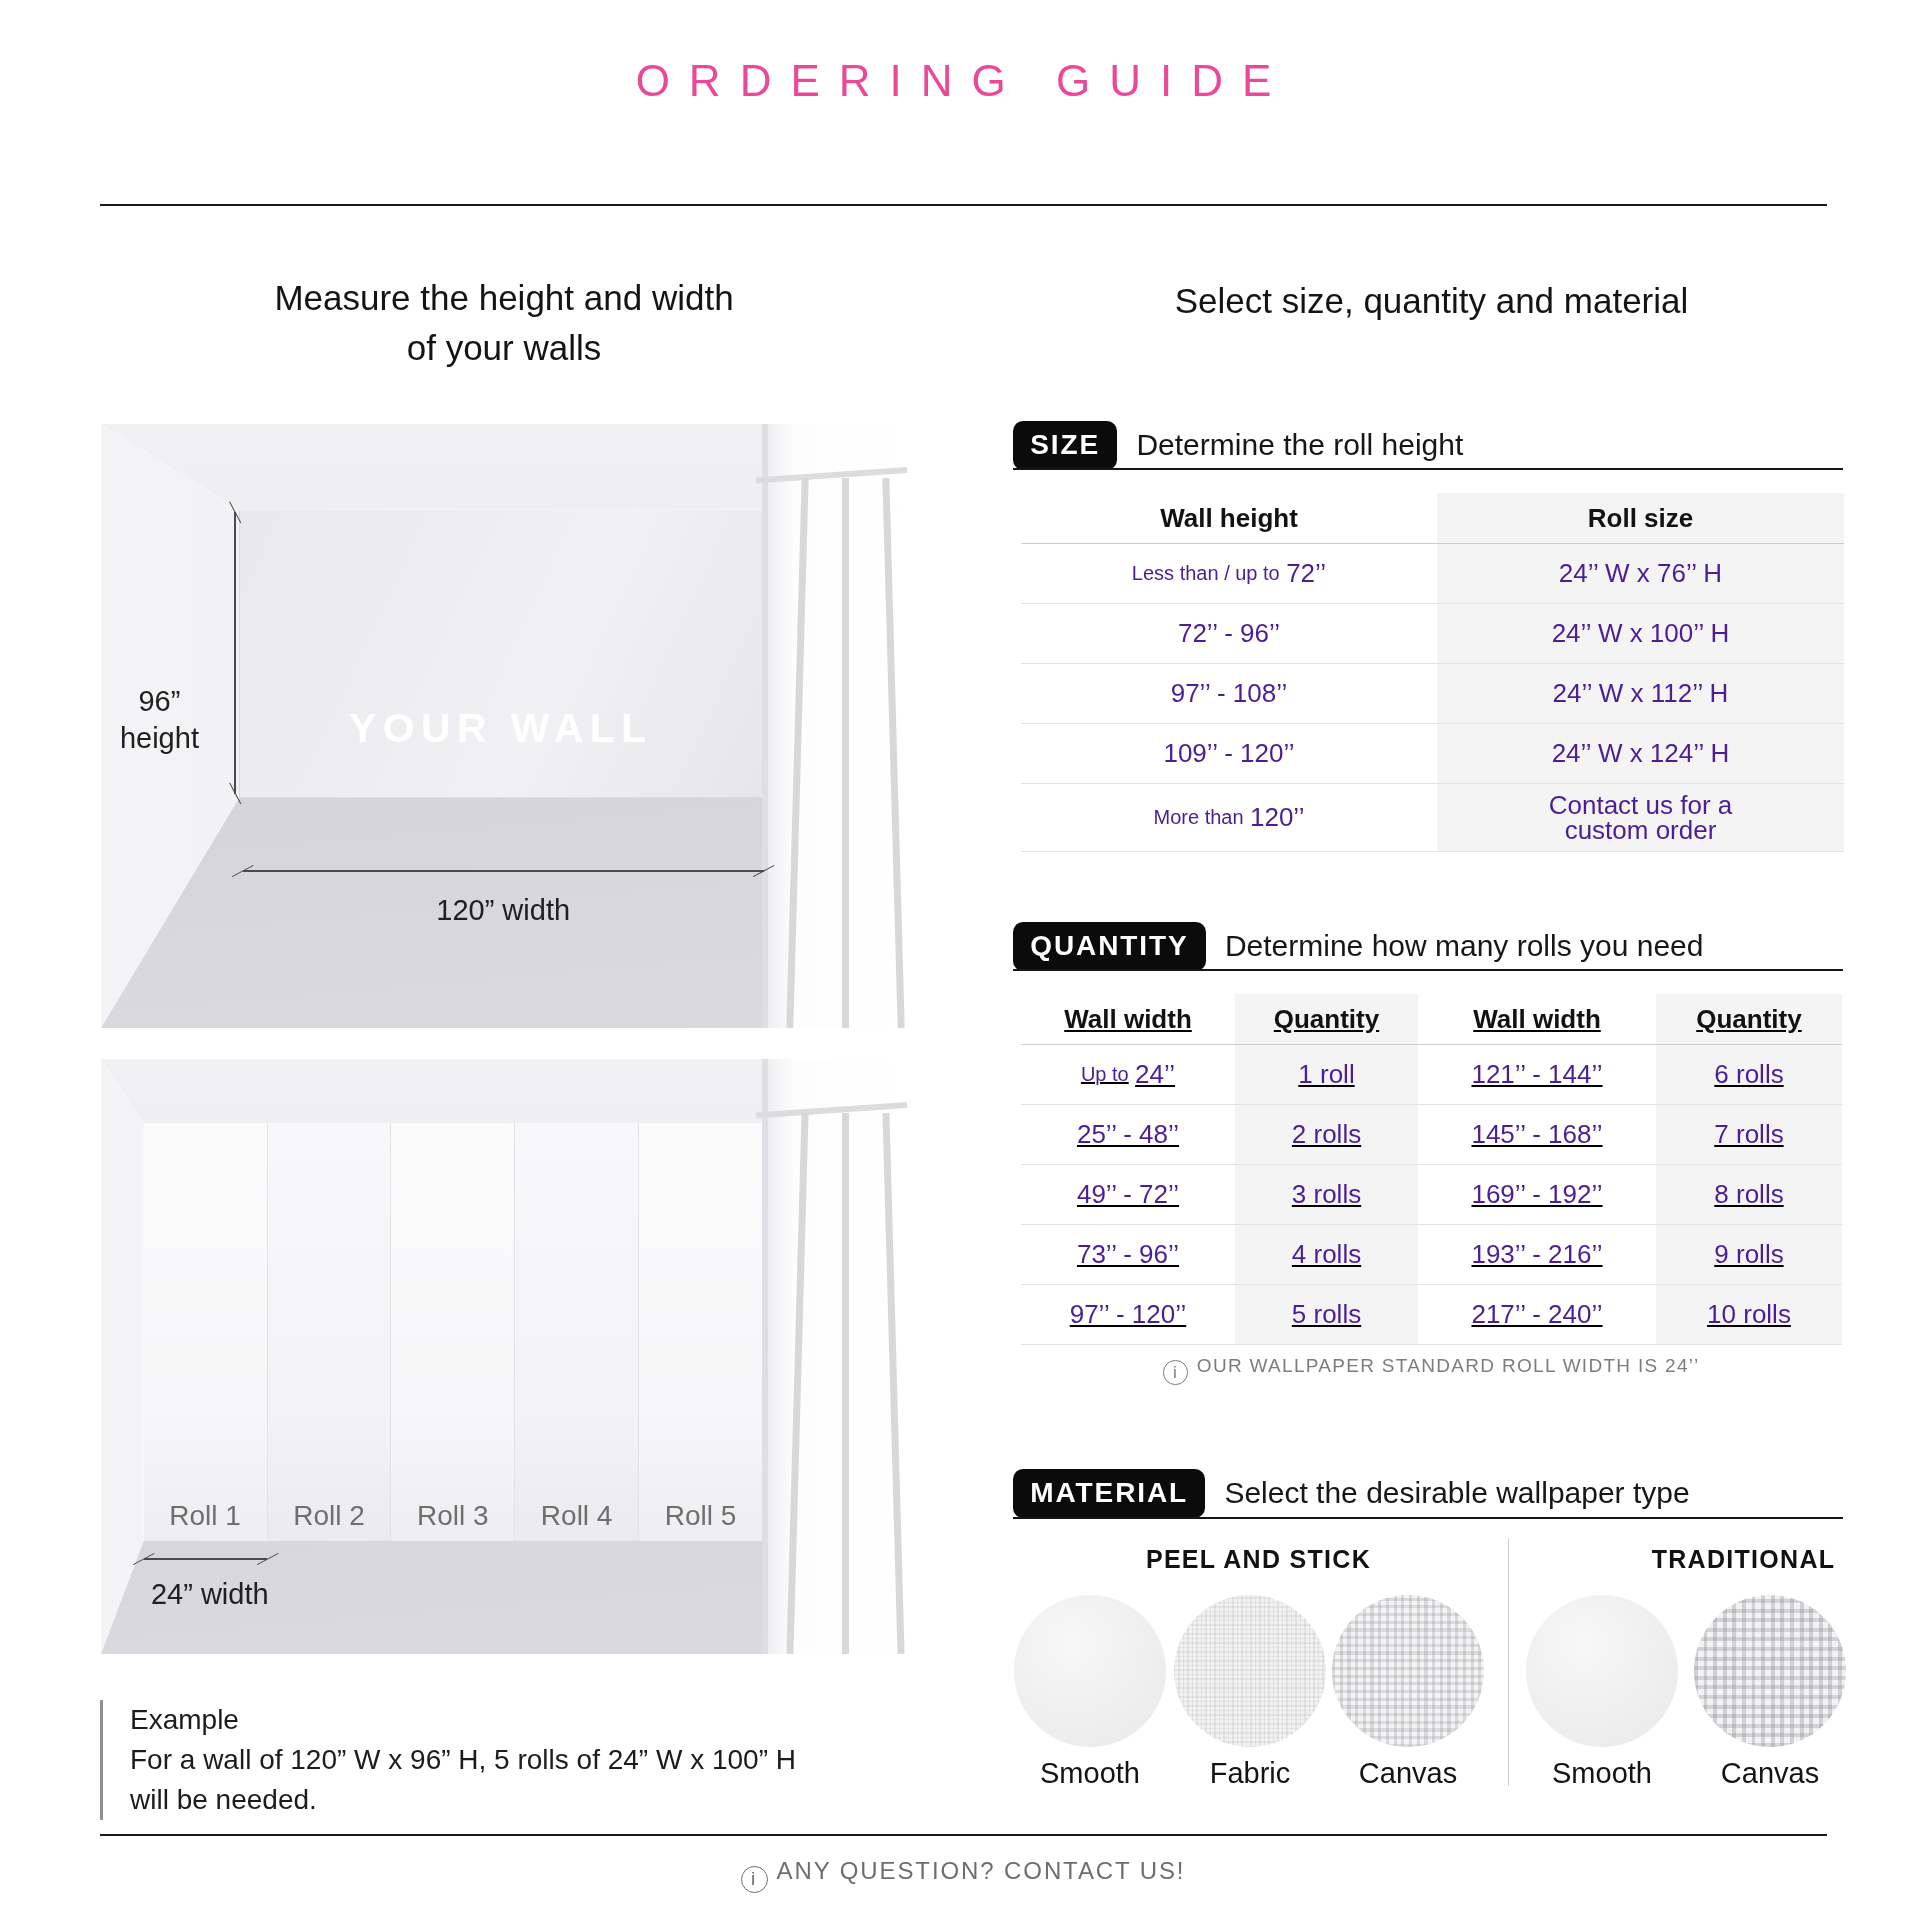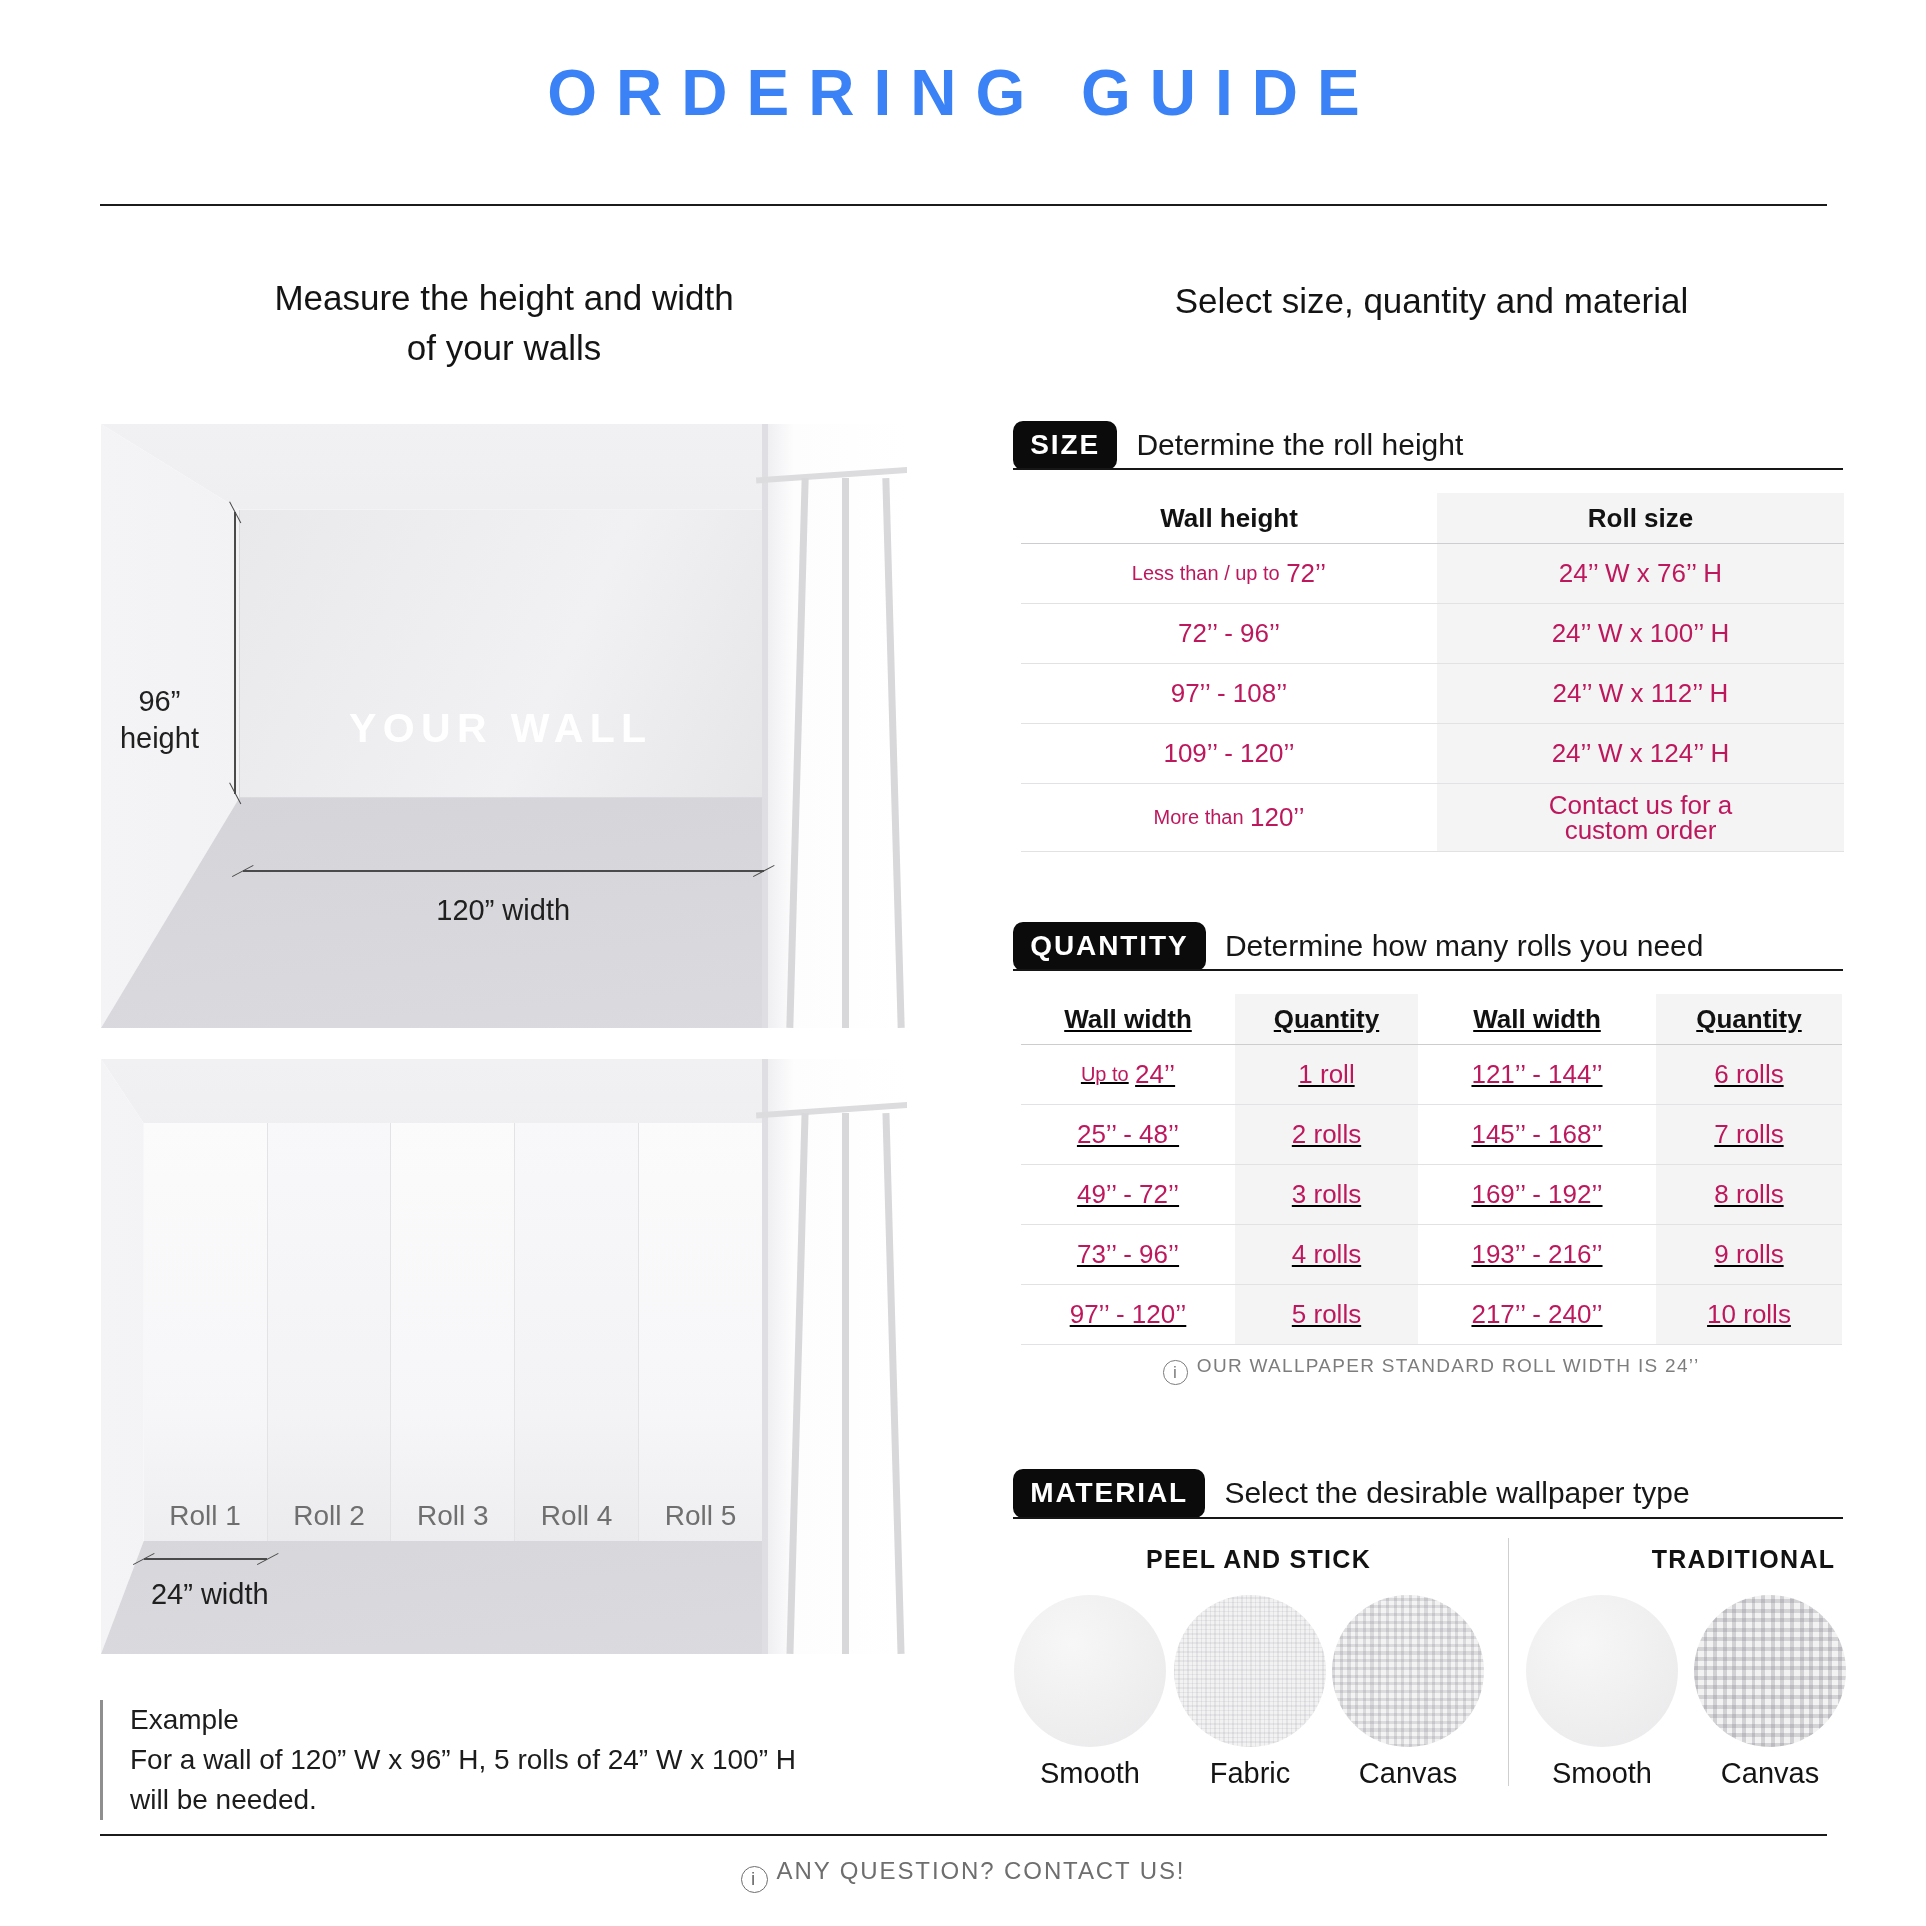--- a/index.html
+++ b/index.html
@@ -1,21 +1,21 @@
 <!DOCTYPE html>
 <html style="font-size:10.3px"><head>
 <meta charset="utf-8">
 <style>
   * { box-sizing: border-box; margin: 0; padding: 0; }
   body { background: #ffffff; font-family: "Liberation Sans", sans-serif; }
   .page { position: relative; width: 1926px; height: 1926px; background: #fff; overflow: hidden; }
 
   
   .title { position: absolute; left: 0; top: 56px; width: 100%; text-align: center;
-           font-size: 64px; letter-spacing: 19px; color: #3b82f6; font-weight: 700; }
+           font-size: 44px; letter-spacing: 19px; color: #ec4899; font-weight: 400; }
   .hr-top { position: absolute; left: 100px; top: 204px; width: 1727px; height: 1.9px; background: #1b1b1b; }
   .hr-bottom { position: absolute; left: 100px; top: 1834px; width: 1727px; height: 1.9px; background: #1b1b1b; }
 
   
   .left-heading { position: absolute; left: 101px; top: 273px; width: 806px; text-align: center;
                   font-size: 35px; line-height: 50px; color: #141414; }
   .right-heading { position: absolute; left: 1014px; top: 281px; width: 835px; text-align: center;
                    font-size: 35px; color: #141414; }
 
   
@@ -98,21 +98,21 @@
   #mat-rule { top: 1517px; }
 
   
   .size-table { position: absolute; left: 1021px; top: 493px; width: 823px; }
   .t-row { display: flex; border-bottom: 1.3px solid #e2e2e4; }
   .t-row.hdr { border-bottom: 1.3px solid #cdcdcf; }
   .cell { display: flex; align-items: center; justify-content: center; text-align: center; }
   .size-table .c1 { width: 416px; }
   .size-table .c2 { width: 407px; background: #f4f4f5; }
   .t-row.hdr .cell { height: 50px; font-size: 26px; font-weight: bold; color: #121212; }
-  .t-row.data .cell { height: 59px; font-size: 26px; color: #be185d; }
+  .t-row.data .cell { height: 59px; font-size: 26px; color: #4c1d95; }
   .t-row.data.tall .cell { height: 67px; }
   .prefix { font-size: 20px; margin-right: 6.4px; }
   .twolines { font-size: 19px; line-height: 25px; }
 
   .qty-table { position: absolute; left: 1021px; top: 994px; width: 821px; text-decoration: underline; }
   .qty-table .qc1 { width: 214px; }
   .qty-table .qc2 { width: 183px; background: #f4f4f5; }
   .qty-table .qc3 { width: 238px; }
   .qty-table .qc4 { width: 186px; background: #f4f4f5; }
 

